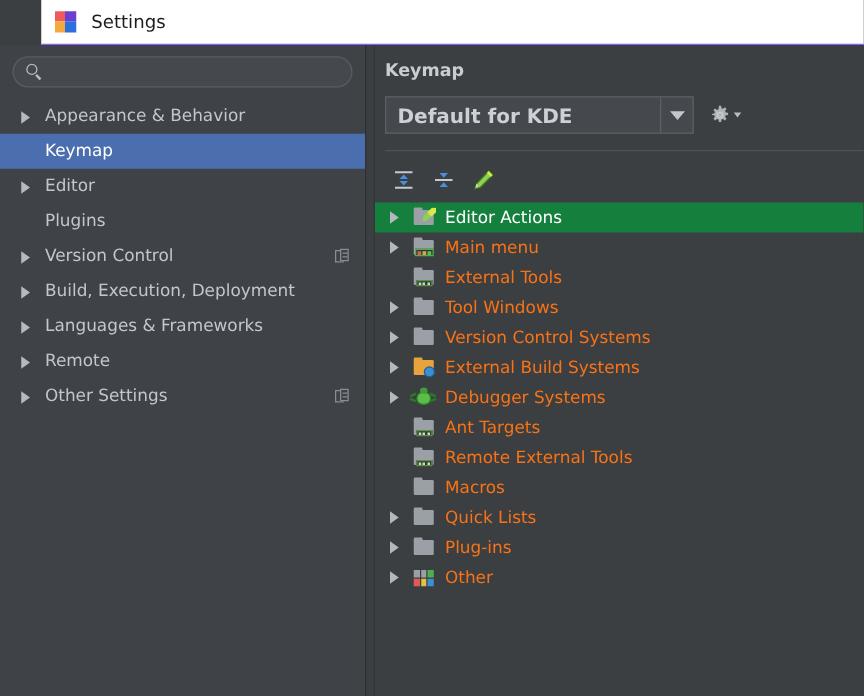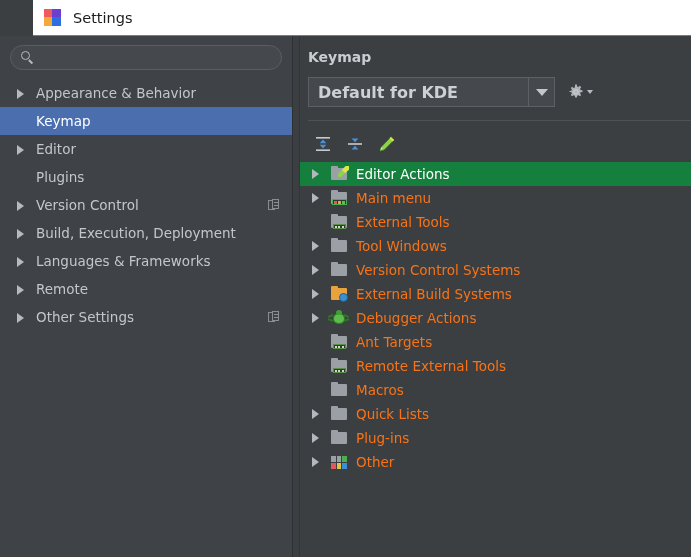--- a/index.html
+++ b/index.html
@@ -419,21 +419,21 @@
         <div class="tree-row">
           <span class="tree-arrow has"></span>
           <span class="tree-icon">
             <span class="bug-body"></span>
             <span class="bug-head"></span>
             <span class="bug-leg" style="left:-2px;top:5px;transform:rotate(-25deg)"></span>
             <span class="bug-leg" style="left:-2px;top:9px;transform:rotate(20deg)"></span>
             <span class="bug-leg" style="left:14px;top:5px;transform:rotate(25deg)"></span>
             <span class="bug-leg" style="left:14px;top:9px;transform:rotate(-20deg)"></span>
           </span>
-          <span class="tree-label">Debugger Actions</span>
+          <span class="tree-label">Debugger Systems</span>
         </div>
         <div class="tree-row">
           <span class="tree-arrow"></span>
           <span class="tree-icon">
             <span class="folder"></span>
             <span class="ov-tools">
               <i></i>
               <i></i>
               <i></i>
             </span>

